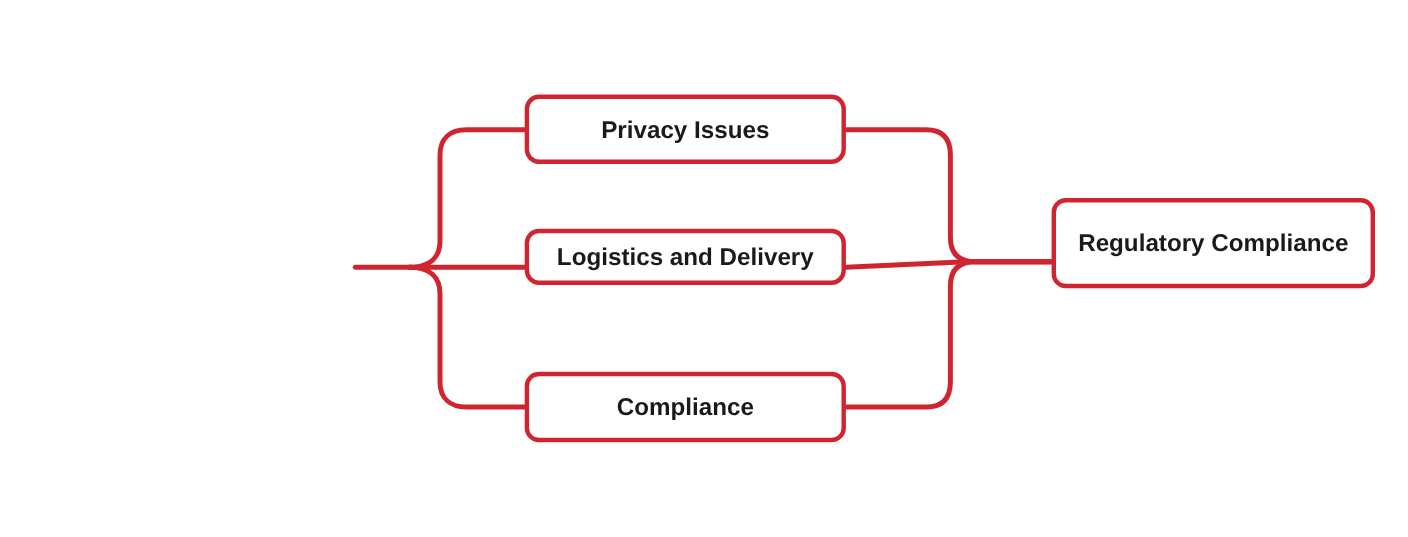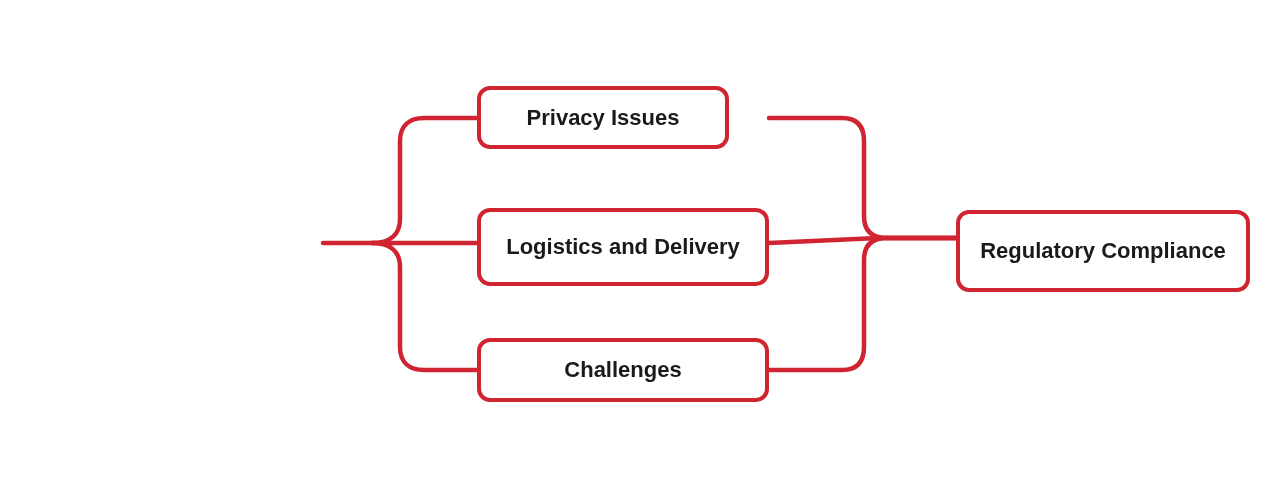--- a/index.html
+++ b/index.html
@@ -41,24 +41,24 @@
     background: var(--background);
     border: 4px solid var(--accent);
     border-radius: 13px;
     color: var(--text);
     font-weight: 700;
     font-size: 22px;
     line-height: 1.35;
     padding: 2px 12px;
   }
   .node-root        { left: 30px;  top: 202px; width: 294px; height: 82px; }
-  .node-privacy     { left: 477px; top: 86px;  width: 252px; height: 63px; }
-  .node-logistics   { left: 477px; top: 208px; width: 292px; height: 78px; }
+  .node-privacy     { left: 477px; top: 86px;  width: 292px; height: 63px; }
+  .node-logistics   { left: 477px; top: 208px; width: 292px; height: 51px; }
   .node-competition { left: 477px; top: 338px; width: 292px; height: 64px; }
-  .node-regulatory  { left: 956px; top: 210px; width: 294px; height: 82px; }
+  .node-regulatory  { left: 956px; top: 180px; width: 294px; height: 82px; }
 </style>
 </head>
 <body>
 
 <div class="canvas">
 
   <svg class="connectors" viewBox="0 0 1280 488" xmlns="http://www.w3.org/2000/svg" aria-hidden="true">
 
     <path d="M 323 243 H 477"></path>
     <path d="M 372 243 C 391 243 400 234 400 219 L 400 141 C 400 126 409 118 424 118 H 477"></path>
@@ -72,20 +72,20 @@
 
   <div class="node node-privacy">
     <span>Privacy Issues</span>
   </div>
 
   <div class="node node-logistics">
     <span>Logistics and Delivery</span>
   </div>
 
   <div class="node node-competition">
-    <span>Challenges</span>
+    <span>Compliance</span>
   </div>
 
   <div class="node node-regulatory">
     <span>Regulatory Compliance</span>
   </div>
 
 </div>
 
 </body></html>

